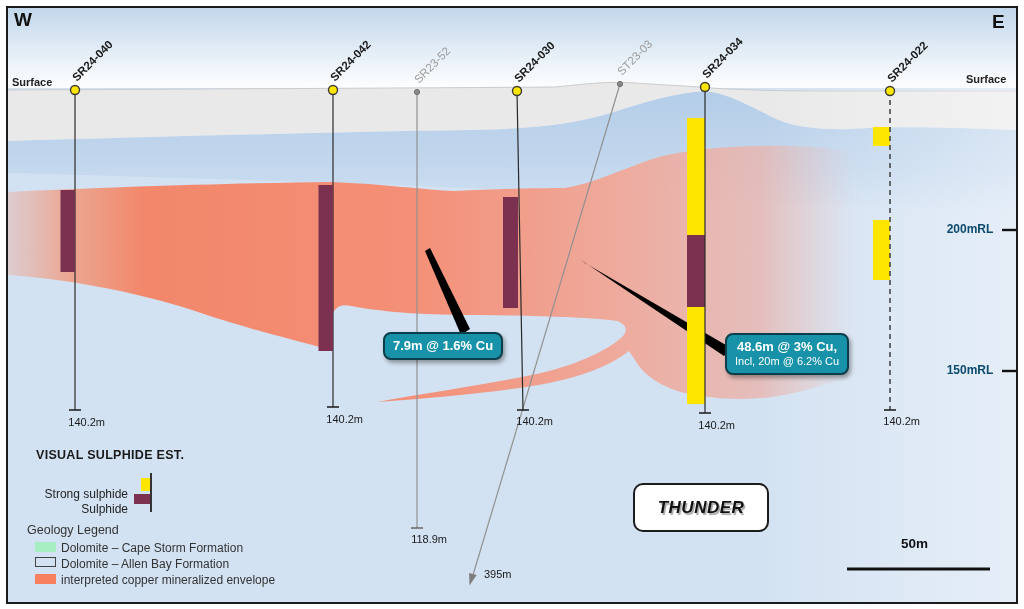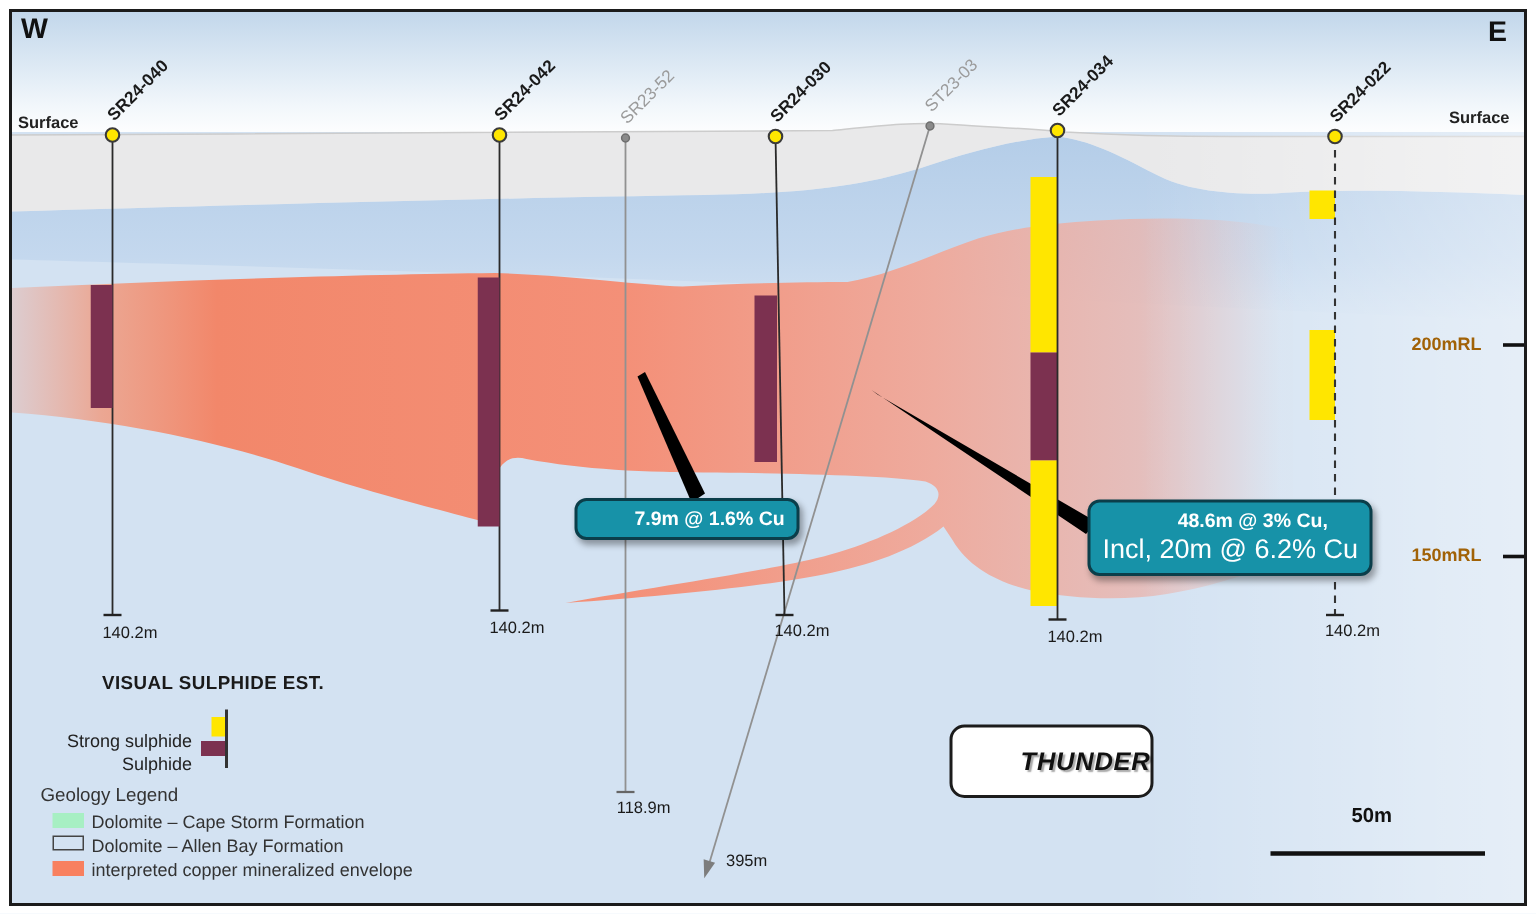--- a/index.html
+++ b/index.html
@@ -7,30 +7,30 @@
          font-family:"Liberation Sans","DejaVu Sans",sans-serif;overflow:hidden;}
   #geo-svg{position:absolute;left:0;top:0;}
   .abs{position:absolute;}
   .compass{font-size:19px;font-weight:bold;color:#111;}
   .surface-label{font-size:11px;font-weight:bold;color:#222;}
   .hole-label{font-size:11.5px;font-weight:600;color:#1a1a1a;white-space:nowrap;
               transform:rotate(-45deg);transform-origin:0 100%;height:14px;line-height:14px;}
   .hole-label.gray{color:#9b9b9b;font-weight:400;}
   .depth-label{font-size:11px;color:#1a1a1a;width:60px;text-align:right;}
   .depth-label.loose{width:auto;text-align:left;}
-  .mrl-label{font-size:12px;font-weight:bold;color:#a16207;width:58px;text-align:left;}
+  .mrl-label{font-size:12px;font-weight:bold;color:#0c4a6e;width:58px;text-align:center;}
   .callout{background:#1792a8;border:2px solid #0b3e4a;border-radius:8px;color:#fff;
            box-shadow:2px 3px 4px rgba(0,0,0,.35);text-align:center;padding:4px 8px;}
-  .callout .l1{font-size:13px;font-weight:bold;line-height:1.25;white-space:nowrap;margin-left:30px;}
-  .callout .l2{font-size:18px;font-weight:400;line-height:1.25;white-space:nowrap;}
+  .callout .l1{font-size:13px;font-weight:bold;line-height:1.25;white-space:nowrap;}
+  .callout .l2{font-size:11px;font-weight:400;line-height:1.25;white-space:nowrap;}
   .thunder{background:#fff;border:2px solid #1c1c1c;border-radius:10px;width:132px;height:45px;
-           display:flex;align-items:center;justify-content:flex-end;font-size:17px;font-weight:bold;
+           display:flex;align-items:center;justify-content:center;font-size:17px;font-weight:bold;
            font-style:italic;letter-spacing:.5px;color:#111;text-shadow:1.5px 1.5px 1px rgba(0,0,0,.35);}
   .scale-label{font-size:13.5px;font-weight:bold;color:#111;}
-  .vse-title{font-size:12.5px;font-weight:bold;letter-spacing:.3px;color:#1a1a1a;margin-left:32px;}
+  .vse-title{font-size:12.5px;font-weight:bold;letter-spacing:.3px;color:#1a1a1a;}
   .vse-item{font-size:12px;color:#222;text-align:right;}
   .geo-title{font-size:12.5px;color:#333;}
   .geo-item{font-size:12px;color:#333;white-space:nowrap;}
   .swatch{position:absolute;}
   .sw-mint{background:#a7efc3;}
   .sw-allen{background:transparent;border:1.5px solid #444;}
   .sw-env{background:#f8805f;}
   .sw-yellow{background:#ffe600;}
   .sw-maroon{background:#7c3150;}
 </style>

